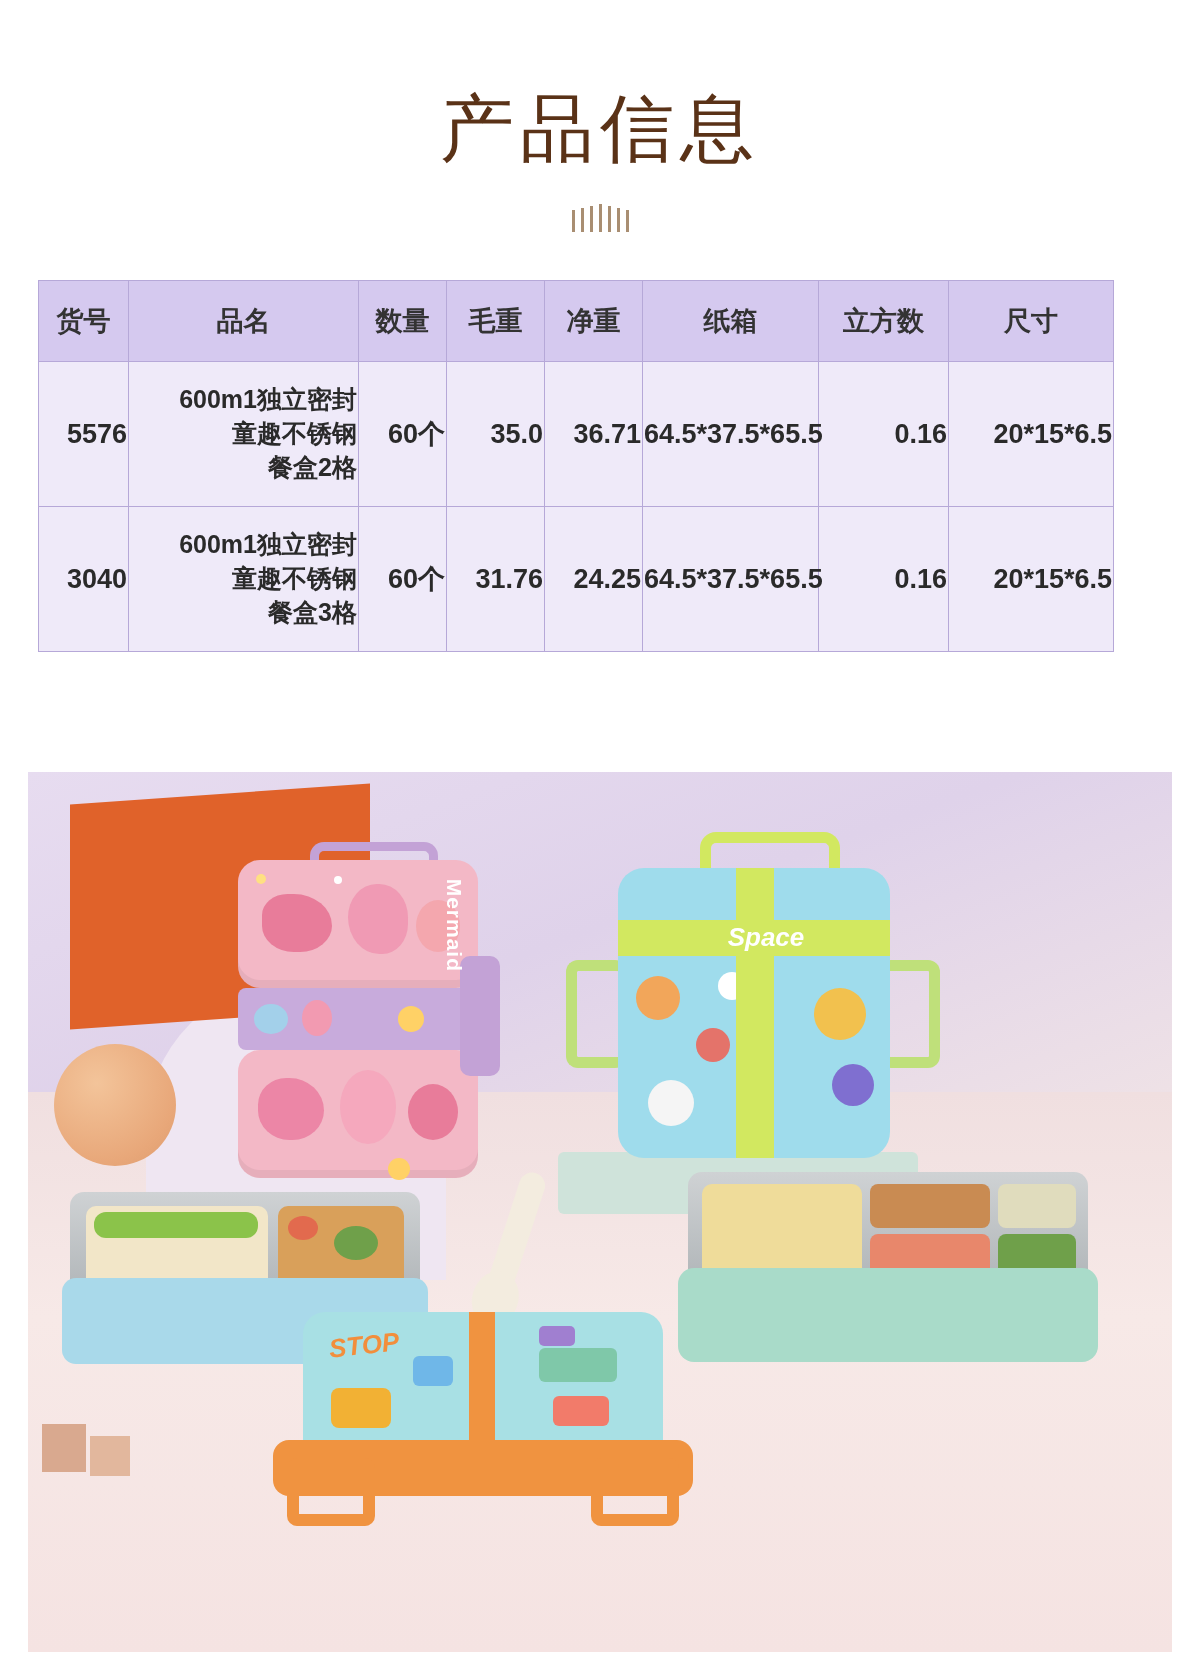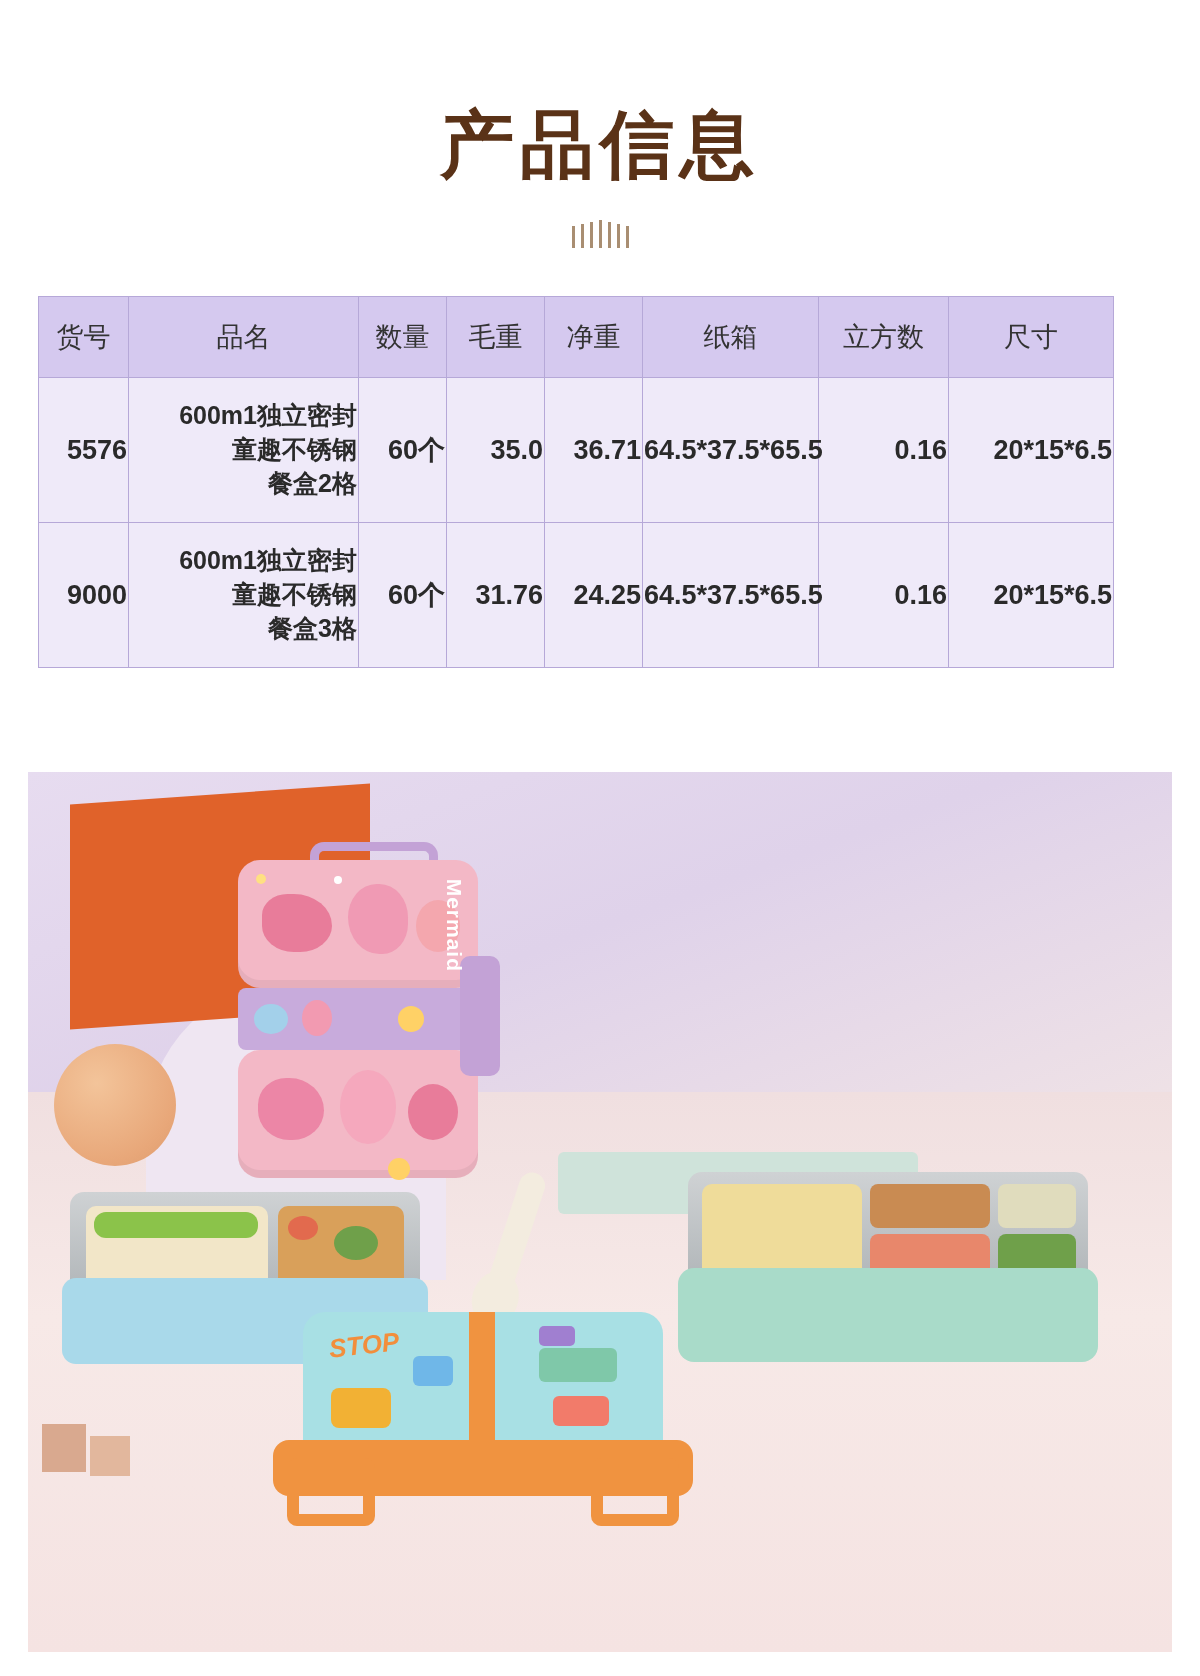--- a/index.html
+++ b/index.html
@@ -21,25 +21,25 @@
     background: #ffffff;
   }
 
   
   .header {
     text-align: center;
     padding-top: 92px;
   }
   .main-title {
     font-size: 74px;
-    font-weight: bold;
+    font-weight: normal;
     letter-spacing: 6px;
     color: #5a3217;
     line-height: 1.0;
-    margin: 16px;
+    margin: 0;
     font-family: "Liberation Sans", "DejaVu Sans", sans-serif;
   }
   .tick-row {
     margin-top: 38px;
     display: flex;
     justify-content: center;
     align-items: flex-end;
     gap: 6px;
     height: 28px;
   }
@@ -69,21 +69,21 @@
   table.info th, table.info td {
     border: 1px solid #b6a8d8;
     text-align: center;
     vertical-align: middle;
     color: #2a2a2a;
   }
   table.info thead th {
     background: #d5c9ef;
     height: 78px;
     font-size: 27px;
-    font-weight: normal;
+    font-weight: bold;
     color: #333;
   }
   table.info tbody td {
     background: #efeaf9;
     height: 142px;
     font-size: 27px;
     font-weight: bold;
     text-align: right;
   }
   table.info tbody td.name {
@@ -416,21 +416,21 @@
             <div>餐盒2格</div>
           </td>
           <td>60个</td>
           <td>35.0</td>
           <td>36.71</td>
           <td>64.5*37.5*65.5</td>
           <td>0.16</td>
           <td>20*15*6.5</td>
         </tr>
         <tr>
-          <td>9000</td>
+          <td>3040</td>
           <td class="name">
             <div>600m1独立密封</div>
             <div>童趣不锈钢</div>
             <div>餐盒3格</div>
           </td>
           <td>60个</td>
           <td>31.76</td>
           <td>24.25</td>
           <td>64.5*37.5*65.5</td>
           <td>0.16</td>
@@ -466,20 +466,36 @@
       <div class="lid-bot">
         <span class="deco" style="left:20px; top:28px; width:66px; height:62px; background:#ec86a6; border-radius:45% 55% 50% 50%;"></span>
         <span class="deco" style="left:102px; top:20px; width:56px; height:74px; background:#f5a8bd;"></span>
         <span class="deco" style="left:170px; top:34px; width:50px; height:56px; background:#e87c9a; border-radius:50%;"></span>
         <span class="deco" style="left:150px; top:108px; width:22px; height:22px; background:#ffd166;"></span>
       </div>
       <div class="latch"></div>
       <div class="label">Mermaid</div>
     </div>
 
+    <div class="box-space">
+      <div class="handle"></div>
+      <div class="ear-l"></div>
+      <div class="ear-r"></div>
+      <div class="body">
+        <span class="deco" style="left:18px; top:108px; width:44px; height:44px; background:#f2a65a;"></span>
+        <span class="deco" style="left:78px; top:160px; width:34px; height:34px; background:#e4736a;"></span>
+        <span class="deco" style="left:30px; top:212px; width:46px; height:46px; background:#f5f5f5;"></span>
+        <span class="deco" style="left:196px; top:120px; width:52px; height:52px; background:#f2c14e;"></span>
+        <span class="deco" style="left:214px; top:196px; width:42px; height:42px; background:#7f6fd0;"></span>
+        <span class="deco" style="left:100px; top:104px; width:28px; height:28px; background:#ffffff;"></span>
+      </div>
+      <div class="cross-v"></div>
+      <div class="cross-h"></div>
+      <div class="word">Space</div>
+    </div>
 
     <div class="tray-left">
       <div class="steel">
         <div class="cell-a">
           <span class="lettuce" style="left:8px; top:6px; width:164px; height:26px;"></span>
         </div>
         <div class="cell-b">
           <span class="dot" style="left:10px; top:10px; width:30px; height:24px; background:#e26a4e;"></span>
           <span class="dot" style="left:56px; top:20px; width:44px; height:34px; background:#6fa04a;"></span>
         </div>

